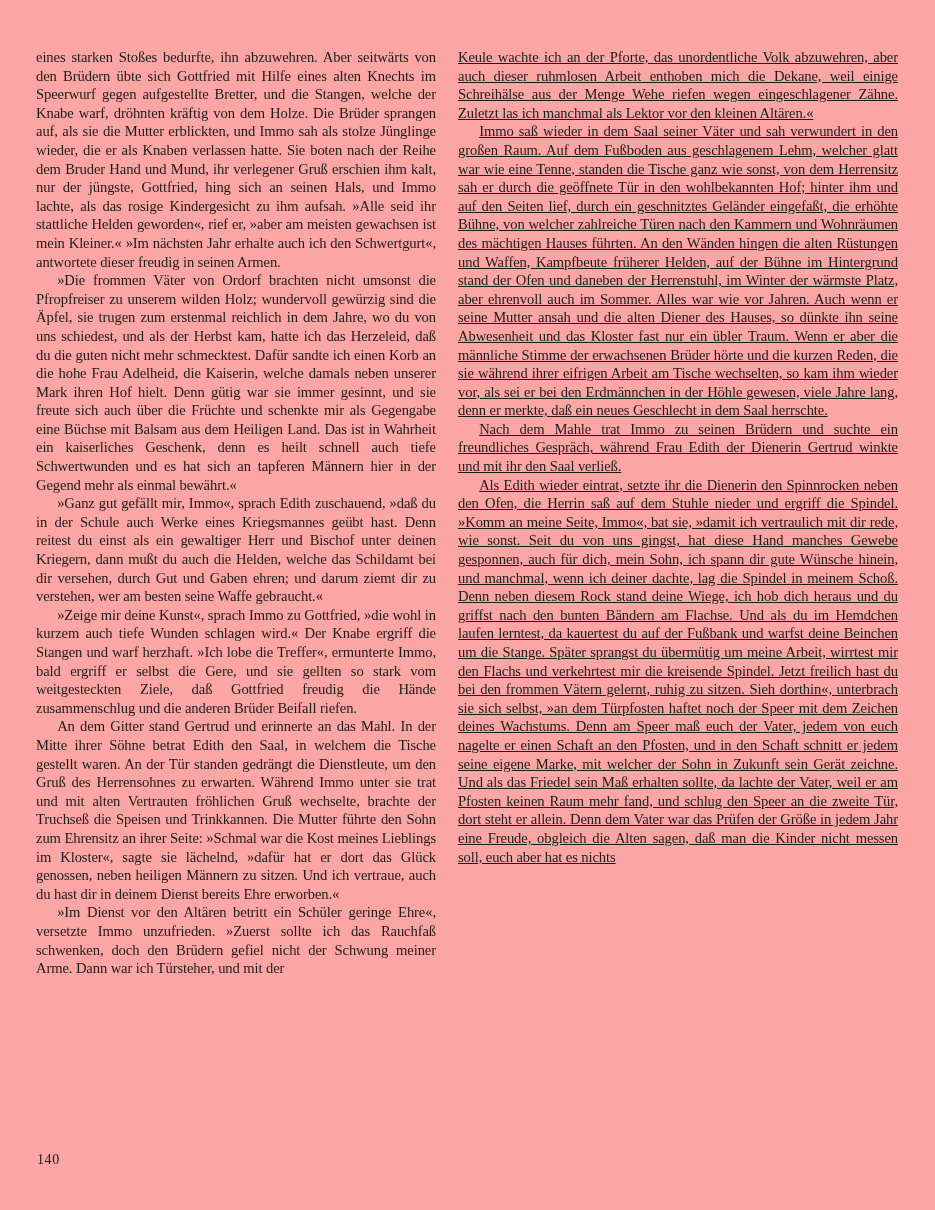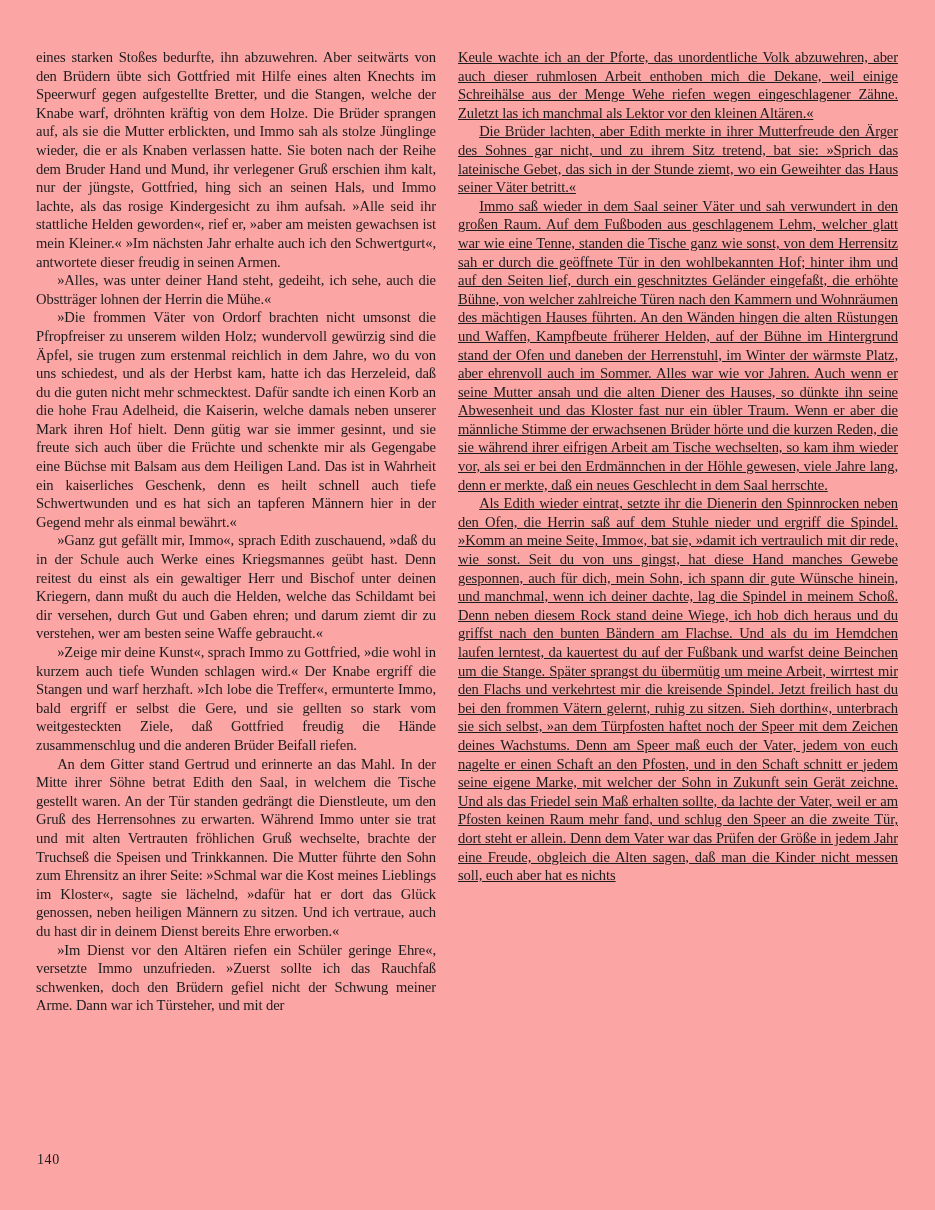--- a/index.html
+++ b/index.html
@@ -50,31 +50,30 @@
   }
 </style>
 </head>
 <body>
 
 <div class="page">
   <div class="columns">
 
     <div class="col col-left">
       <p class="para cont">eines starken Stoßes bedurfte, ihn abzuwehren. Aber seitwärts von den Brüdern übte sich Gottfried mit Hilfe eines alten Knechts im Speerwurf gegen aufgestellte Bretter, und die Stangen, welche der Knabe warf, dröhnten kräftig von dem Holze. Die Brüder sprangen auf, als sie die Mutter erblickten, und Immo sah als stolze Jünglinge wieder, die er als Knaben verlassen hatte. Sie boten nach der Reihe dem Bruder Hand und Mund, ihr verlegener Gruß erschien ihm kalt, nur der jüngste, Gottfried, hing sich an seinen Hals, und Immo lachte, als das rosige Kindergesicht zu ihm aufsah. »Alle seid ihr stattliche Helden geworden«, rief er, »aber am meisten gewachsen ist mein Kleiner.« »Im nächsten Jahr erhalte auch ich den Schwertgurt«, antwortete dieser freudig in seinen Armen.</p>
-      <p class="para">»Alles, was unter deiner Hand steht, gedeiht, ich sehe, auch die Obstträger lohnen der Herrin die Mühe.«</p>
       <p class="para">»Die frommen Väter von Ordorf brachten nicht umsonst die Pfropfreiser zu unserem wilden Holz; wundervoll gewürzig sind die Äpfel, sie trugen zum erstenmal reichlich in dem Jahre, wo du von uns schiedest, und als der Herbst kam, hatte ich das Herzeleid, daß du die guten nicht mehr schmecktest. Dafür sandte ich einen Korb an die hohe Frau Adelheid, die Kaiserin, welche damals neben unserer Mark ihren Hof hielt. Denn gütig war sie immer gesinnt, und sie freute sich auch über die Früchte und schenkte mir als Gegengabe eine Büchse mit Balsam aus dem Heiligen Land. Das ist in Wahrheit ein kaiserliches Geschenk, denn es heilt schnell auch tiefe Schwertwunden und es hat sich an tapferen Männern hier in der Gegend mehr als einmal bewährt.«</p>
       <p class="para">»Ganz gut gefällt mir, Immo«, sprach Edith zuschauend, »daß du in der Schule auch Werke eines Kriegsmannes geübt hast. Denn reitest du einst als ein gewaltiger Herr und Bischof unter deinen Kriegern, dann mußt du auch die Helden, welche das Schildamt bei dir versehen, durch Gut und Gaben ehren; und darum ziemt dir zu verstehen, wer am besten seine Waffe gebraucht.«</p>
       <p class="para">»Zeige mir deine Kunst«, sprach Immo zu Gottfried, »die wohl in kurzem auch tiefe Wunden schlagen wird.« Der Knabe ergriff die Stangen und warf herzhaft. »Ich lobe die Treffer«, ermunterte Immo, bald ergriff er selbst die Gere, und sie gellten so stark vom weitgesteckten Ziele, daß Gottfried freudig die Hände zusammenschlug und die anderen Brüder Beifall riefen.</p>
       <p class="para">An dem Gitter stand Gertrud und erinnerte an das Mahl. In der Mitte ihrer Söhne betrat Edith den Saal, in welchem die Tische gestellt waren. An der Tür standen gedrängt die Dienstleute, um den Gruß des Herrensohnes zu erwarten. Während Immo unter sie trat und mit alten Vertrauten fröhlichen Gruß wechselte, brachte der Truchseß die Speisen und Trinkkannen. Die Mutter führte den Sohn zum Ehrensitz an ihrer Seite: »Schmal war die Kost meines Lieblings im Kloster«, sagte sie lächelnd, »dafür hat er dort das Glück genossen, neben heiligen Männern zu sitzen. Und ich vertraue, auch du hast dir in deinem Dienst bereits Ehre erworben.«</p>
-      <p class="para">»Im Dienst vor den Altären riefen ein Schüler geringe Ehre«, versetzte Immo unzufrieden. »Zuerst sollte ich das Rauchfaß schwenken, doch den Brüdern gefiel nicht der Schwung meiner Arme. Dann war ich Türsteher, und mit der</p>
+      <p class="para">»Im Dienst vor den Altären betritt ein Schüler geringe Ehre«, versetzte Immo unzufrieden. »Zuerst sollte ich das Rauchfaß schwenken, doch den Brüdern gefiel nicht der Schwung meiner Arme. Dann war ich Türsteher, und mit der</p>
     </div>
 
     <div class="col col-right">
       <p class="para cont">Keule wachte ich an der Pforte, das unordentliche Volk abzuwehren, aber auch dieser ruhmlosen Arbeit enthoben mich die Dekane, weil einige Schreihälse aus der Menge Wehe riefen wegen eingeschlagener Zähne. Zuletzt las ich manchmal als Lektor vor den kleinen Altären.«</p>
-      <p class="para">Die Brüder lachten, aber Edith merkte in ihrer Mutterfreude den Ärger des Sohnes gar nicht, und zu ihrem Sitz tretend, bat sie: »Sprich das lateinische Gebet, das sich in der Stunde ziemt, wo ein Geweihter das Haus seiner Väter betritt.«</p>
       <p class="para">Immo saß wieder in dem Saal seiner Väter und sah verwundert in den großen Raum. Auf dem Fußboden aus geschlagenem Lehm, welcher glatt war wie eine Tenne, standen die Tische ganz wie sonst, von dem Herrensitz sah er durch die geöffnete Tür in den wohlbekannten Hof; hinter ihm und auf den Seiten lief, durch ein geschnitztes Geländer eingefaßt, die erhöhte Bühne, von welcher zahlreiche Türen nach den Kammern und Wohnräumen des mächtigen Hauses führten. An den Wänden hingen die alten Rüstungen und Waffen, Kampfbeute früherer Helden, auf der Bühne im Hintergrund stand der Ofen und daneben der Herrenstuhl, im Winter der wärmste Platz, aber ehrenvoll auch im Sommer. Alles war wie vor Jahren. Auch wenn er seine Mutter ansah und die alten Diener des Hauses, so dünkte ihn seine Abwesenheit und das Kloster fast nur ein übler Traum. Wenn er aber die männliche Stimme der erwachsenen Brüder hörte und die kurzen Reden, die sie während ihrer eifrigen Arbeit am Tische wechselten, so kam ihm wieder vor, als sei er bei den Erdmännchen in der Höhle gewesen, viele Jahre lang, denn er merkte, daß ein neues Geschlecht in dem Saal herrschte.</p>
+      <p class="para">Nach dem Mahle trat Immo zu seinen Brüdern und suchte ein freundliches Gespräch, während Frau Edith der Dienerin Gertrud winkte und mit ihr den Saal verließ.</p>
       <p class="para">Als Edith wieder eintrat, setzte ihr die Dienerin den Spinnrocken neben den Ofen, die Herrin saß auf dem Stuhle nieder und ergriff die Spindel. »Komm an meine Seite, Immo«, bat sie, »damit ich vertraulich mit dir rede, wie sonst. Seit du von uns gingst, hat diese Hand manches Gewebe gesponnen, auch für dich, mein Sohn, ich spann dir gute Wünsche hinein, und manchmal, wenn ich deiner dachte, lag die Spindel in meinem Schoß. Denn neben diesem Rock stand deine Wiege, ich hob dich heraus und du griffst nach den bunten Bändern am Flachse. Und als du im Hemdchen laufen lerntest, da kauertest du auf der Fußbank und warfst deine Beinchen um die Stange. Später sprangst du übermütig um meine Arbeit, wirrtest mir den Flachs und verkehrtest mir die kreisende Spindel. Jetzt freilich hast du bei den frommen Vätern gelernt, ruhig zu sitzen. Sieh dorthin«, unterbrach sie sich selbst, »an dem Türpfosten haftet noch der Speer mit dem Zeichen deines Wachstums. Denn am Speer maß euch der Vater, jedem von euch nagelte er einen Schaft an den Pfosten, und in den Schaft schnitt er jedem seine eigene Marke, mit welcher der Sohn in Zukunft sein Gerät zeichne. Und als das Friedel sein Maß erhalten sollte, da lachte der Vater, weil er am Pfosten keinen Raum mehr fand, und schlug den Speer an die zweite Tür, dort steht er allein. Denn dem Vater war das Prüfen der Größe in jedem Jahr eine Freude, obgleich die Alten sagen, daß man die Kinder nicht messen soll, euch aber hat es nichts</p>
     </div>
 
   </div>
 
   <div class="page-number">140</div>
 </div>
 
 </body></html>

